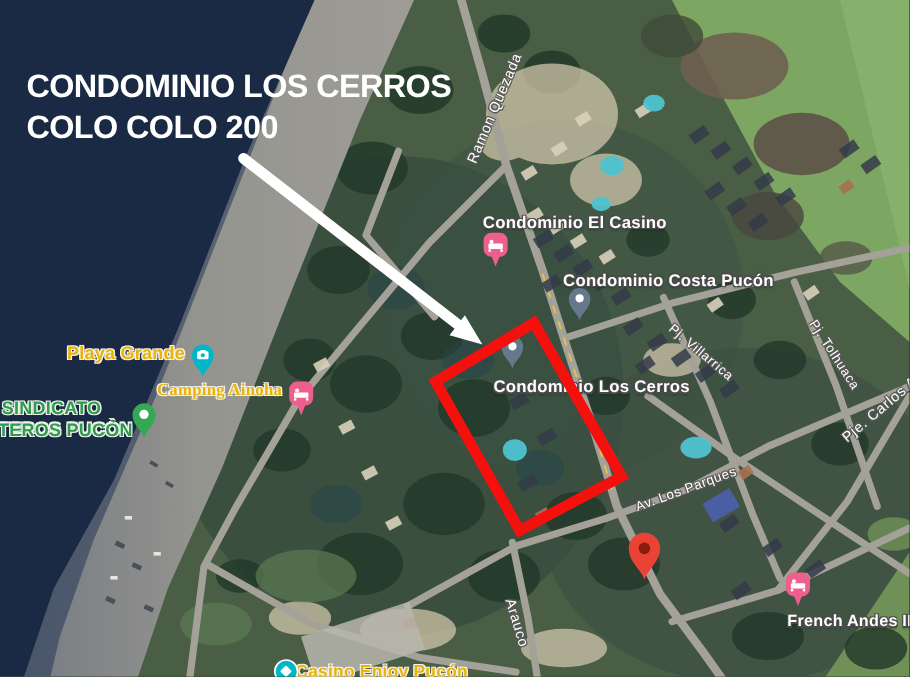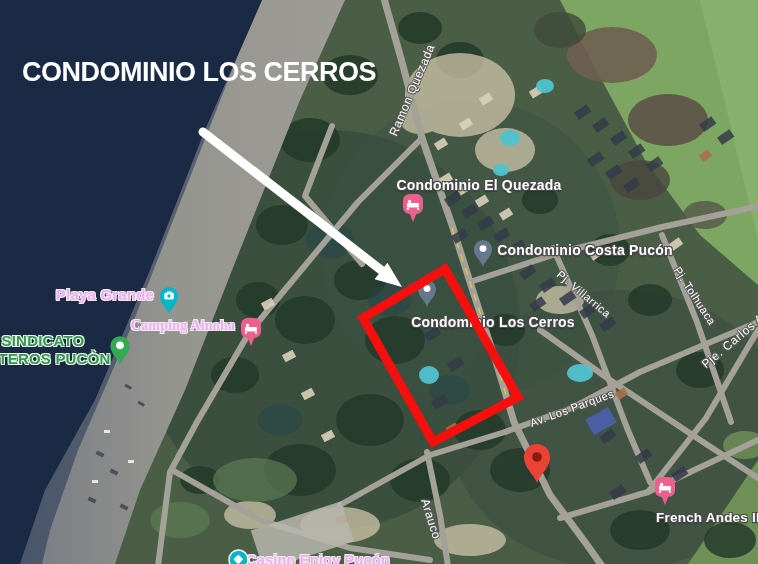--- a/index.html
+++ b/index.html
@@ -11,21 +11,21 @@
   .stage svg{display:block;}
   .layer{position:absolute;left:0;top:0;}
   
   .maplabel{
     position:absolute;white-space:nowrap;transform:translateX(-50%);
     color:#fff;font-weight:700;font-size:14px;letter-spacing:.2px;
     text-shadow:-1px -1px 0 #4b4b4b,1px -1px 0 #4b4b4b,-1px 1px 0 #4b4b4b,1px 1px 0 #4b4b4b,0 2px 2px rgba(0,0,0,.35);
     z-index:6;
   }
   .maplabel.dark{
-    color:#f0abfc;
+    color:#eab308;
     text-shadow:-1px -1px 0 #f3f1ec,1px -1px 0 #f3f1ec,-1px 1px 0 #f3f1ec,1px 1px 0 #f3f1ec;
     font-size:15px;
   }
   .maplabel.green{
     color:#2e9b4f;text-align:center;line-height:18px;font-size:15px;
     text-shadow:-1px -1px 0 #eef3ea,1px -1px 0 #eef3ea,-1px 1px 0 #eef3ea,1px 1px 0 #eef3ea;
   }
   .street{
     position:absolute;white-space:nowrap;color:#fff;font-weight:400;font-size:11px;
     letter-spacing:.6px;
@@ -308,22 +308,22 @@
     </svg>
   </div>
 
   <div class="pin" style="left:522px;top:443px;">
     <svg width="30" height="41" viewBox="0 0 32 44">
       <path d="M16 43 C13 34 2 27 2 15 a14 14 0 1 1 28 0 c0 12 -11 19 -14 28 z" fill="#ea4335"></path>
       <circle cx="16" cy="15" r="5.2" fill="#8a1d12"></circle>
     </svg>
   </div>
 
-  <div class="maplabel" style="left:479px;top:177px;">Condominio El Quezada</div>
-  <div class="maplabel" style="left:557px;top:242px;margin-left:28px;">Condominio Costa Pucón</div>
+  <div class="maplabel" style="left:479px;top:177px;">Condominio El Casino</div>
+  <div class="maplabel" style="left:557px;top:225px;">Condominio Costa Pucón</div>
   <div class="maplabel" style="left:493px;top:314px;">Condominio Los Cerros</div>
   <div class="maplabel" style="left:708px;top:510px;font-size:13.5px;">French Andes II</div>
   <div class="maplabel dark" style="left:105px;top:286px;">Playa Grande</div>
   <div class="maplabel dark" style="left:183px;top:318px;font-size:14px;font-family:Liberation Serif, serif;">Camping Ainoha</div>
   <div class="maplabel dark" style="left:318px;top:552px;font-size:14.5px;">Casino Enjoy Pucón</div>
   <div class="maplabel green" style="left:43px;top:332px;">
     <div>SINDICATO</div>
     <div>BOTEROS PUCÒN</div>
   </div>
 
@@ -338,15 +338,16 @@
     <polygon points="363,318 445,269 518,397 433,442" fill="none" stroke-width="9" stroke-linejoin="miter" stroke="#f5100e"></polygon>
   </svg>
 
   <svg class="overlay-svg" width="758" height="564" viewBox="0 0 758 564">
     <line x1="203" y1="132" x2="381" y2="270" stroke-width="9" stroke-linecap="round" stroke="#ffffff"></line>
     <polygon points="402,287 374.6,279.3 387.4,262.7" fill="#ffffff"></polygon>
   </svg>
 
   <div class="anno-title">
     <div>CONDOMINIO LOS CERROS</div>
+    <div>COLO COLO 200</div>
   </div>
 
 </div>
 
 </body></html>

